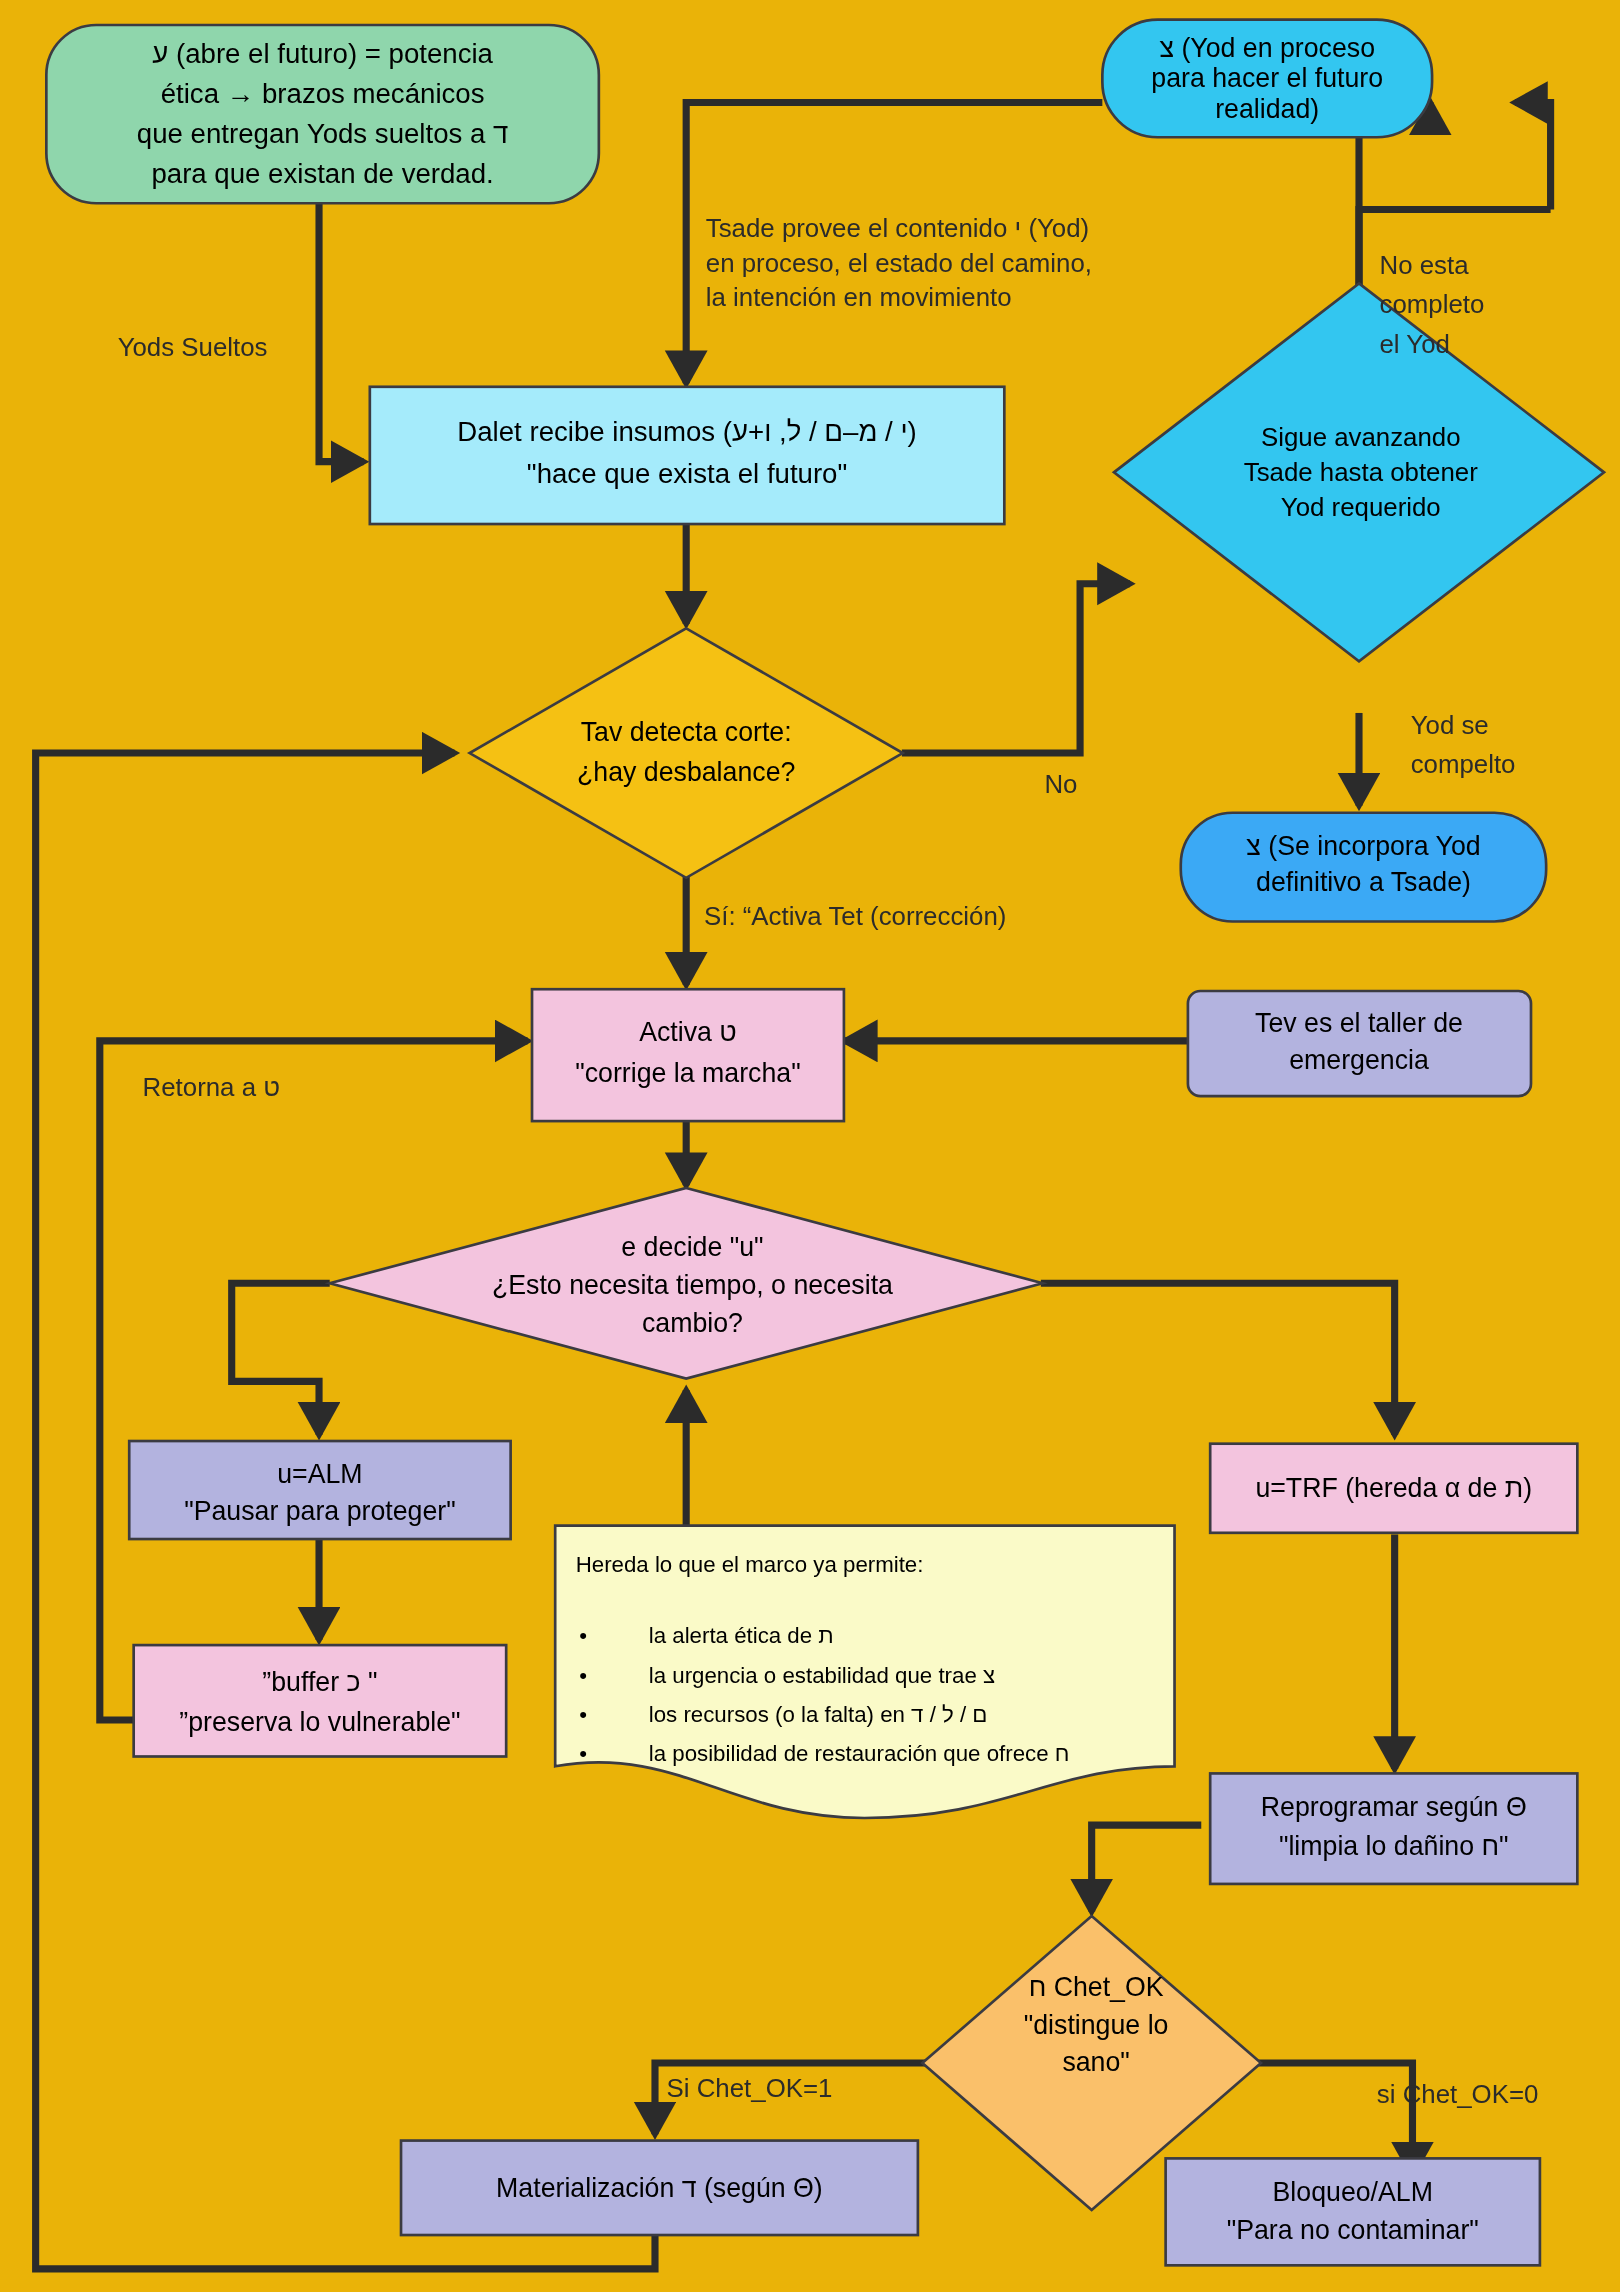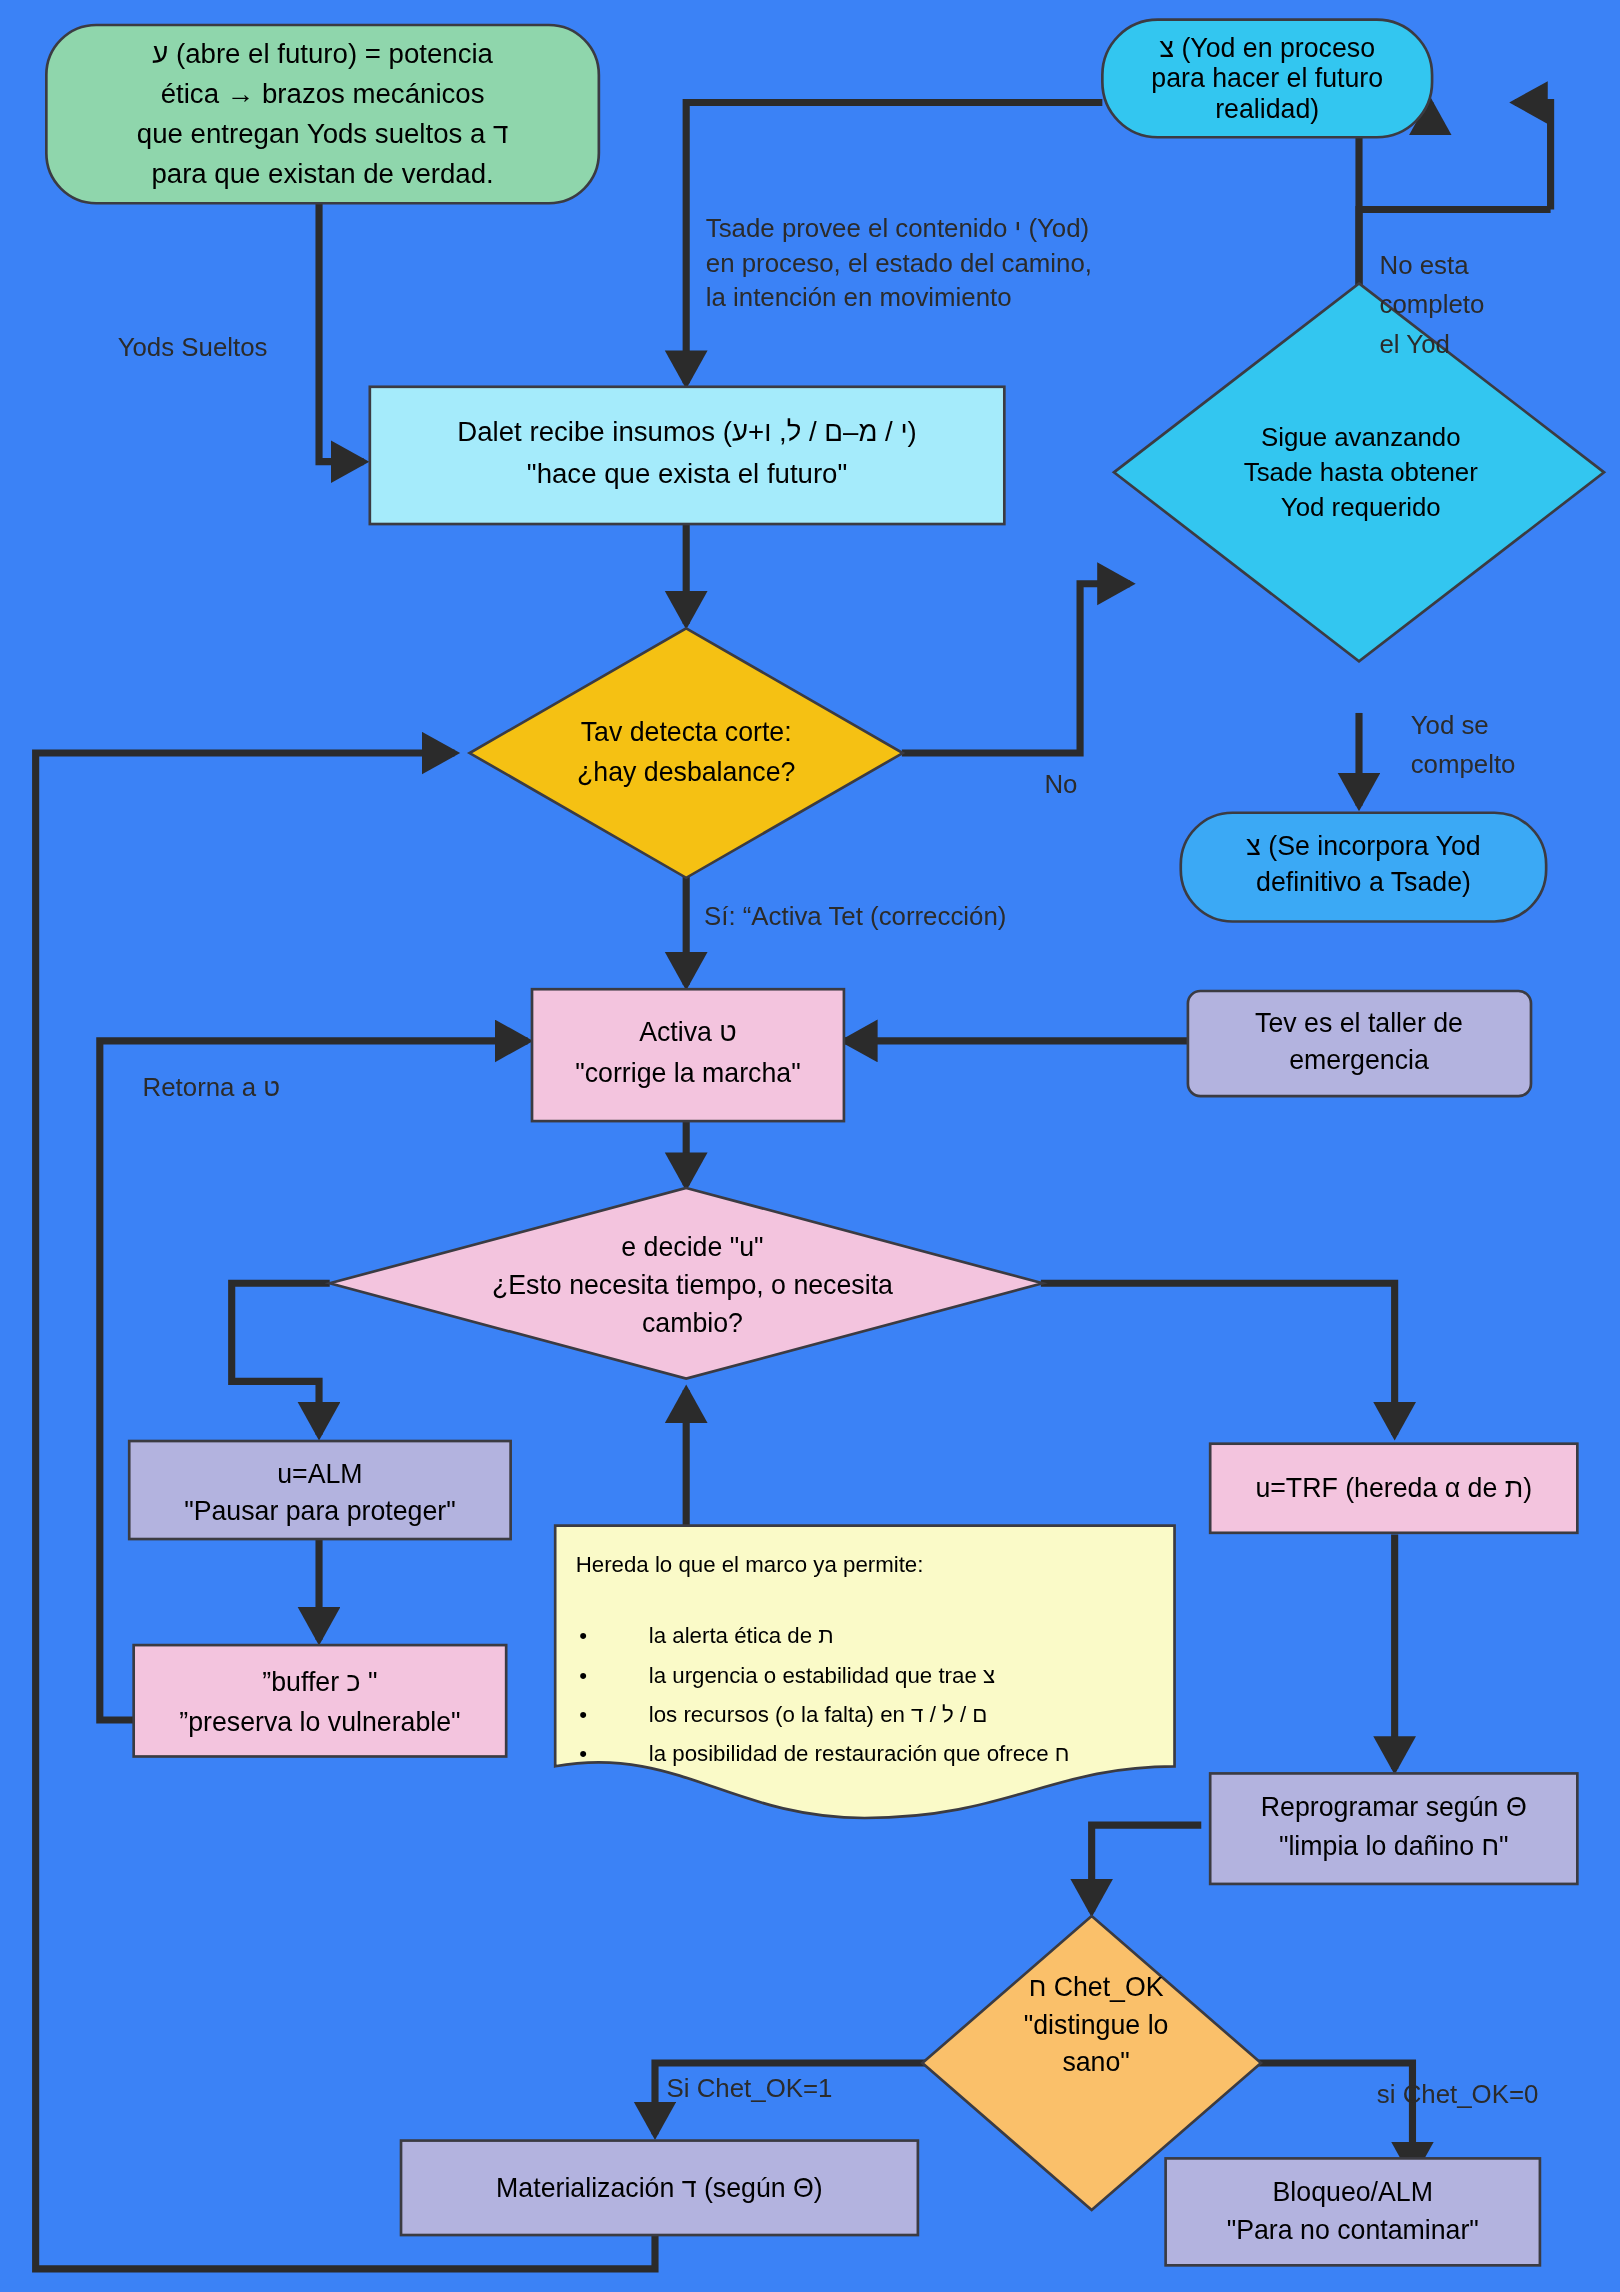--- a/index.html
+++ b/index.html
@@ -7,21 +7,21 @@
     padding: 0;
     background: #ffffff;
   }
   body {
     font-family: "Liberation Sans", sans-serif;
   }
   #canvas {
     position: relative;
     width: 1621px;
     height: 2293px;
-    background: #3b82f6;
+    background: #eab308;
     overflow: hidden;
   }
   svg.layer {
     position: absolute;
     top: 0; left: 0;
     width: 1621px;
     height: 2293px;
   }
   .node-text {
     font-family: "Liberation Sans", sans-serif;

